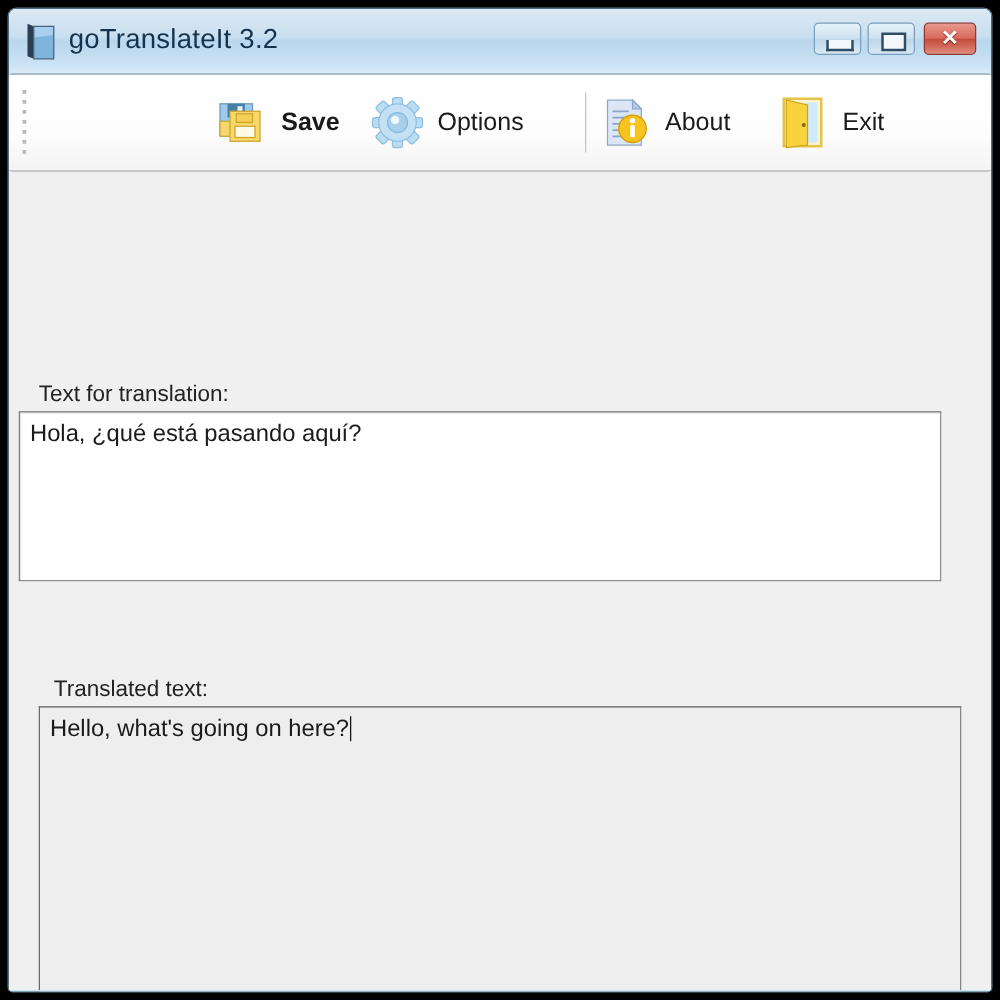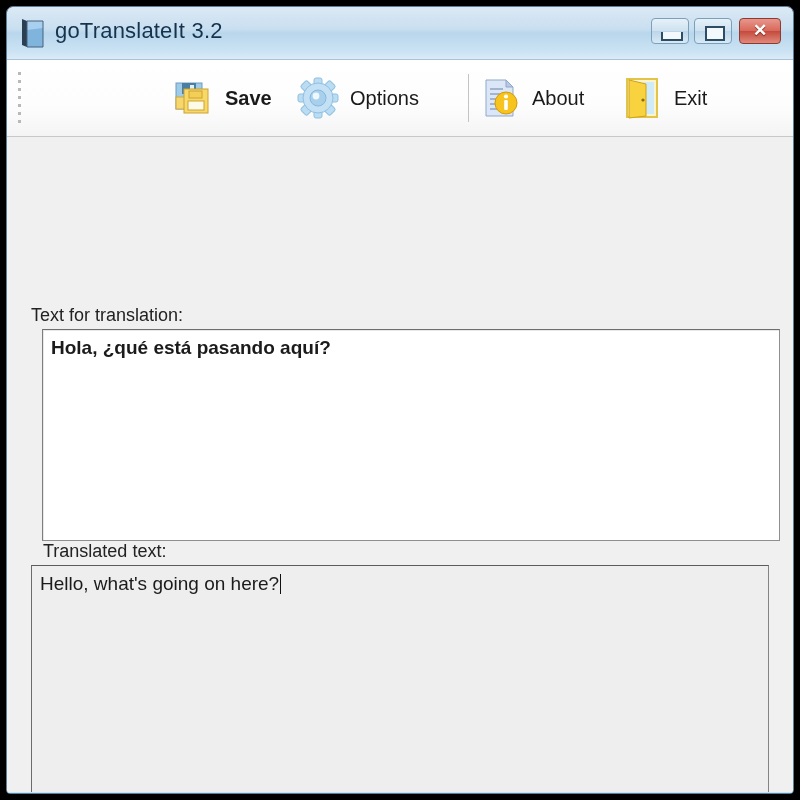--- a/index.html
+++ b/index.html
@@ -111,29 +111,28 @@
   
   #content { position: relative; background: #f0f0f0; height: 659px; padding-left: 29px; }
 
   .fieldlabel {
     position: absolute; font-size: 18px; color: #222222;
   }
   #label-source { left: 24px; top: 168px; }
   #label-target { left: 24px; top: 404px; margin-left: 12px; }
 
   #source-box {
-    position: absolute; left: 35px; top: 192px;
-    width: 738px; height: 212px;
+    position: absolute; left: 8px; top: 192px;
+    width: 738px; height: 136px;
     box-sizing: border-box;
     background: #ffffff;
     border: 1px solid #8f8f8f;
     border-top-color: #6e6e6e; border-left-color: #7d7d7d;
     box-shadow: inset 1px 1px 0 #e8e8e8;
     overflow: hidden;
-    font-weight: bold;
   }
   #target-box {
     position: absolute; left: 24px; top: 428px;
     width: 738px; height: 248px;
     box-sizing: border-box;
     background: #eeeeee;
     border: 1px solid #848484;
     border-top-color: #5c5c5c; border-left-color: #6b6b6b;
     overflow: hidden;
   }

